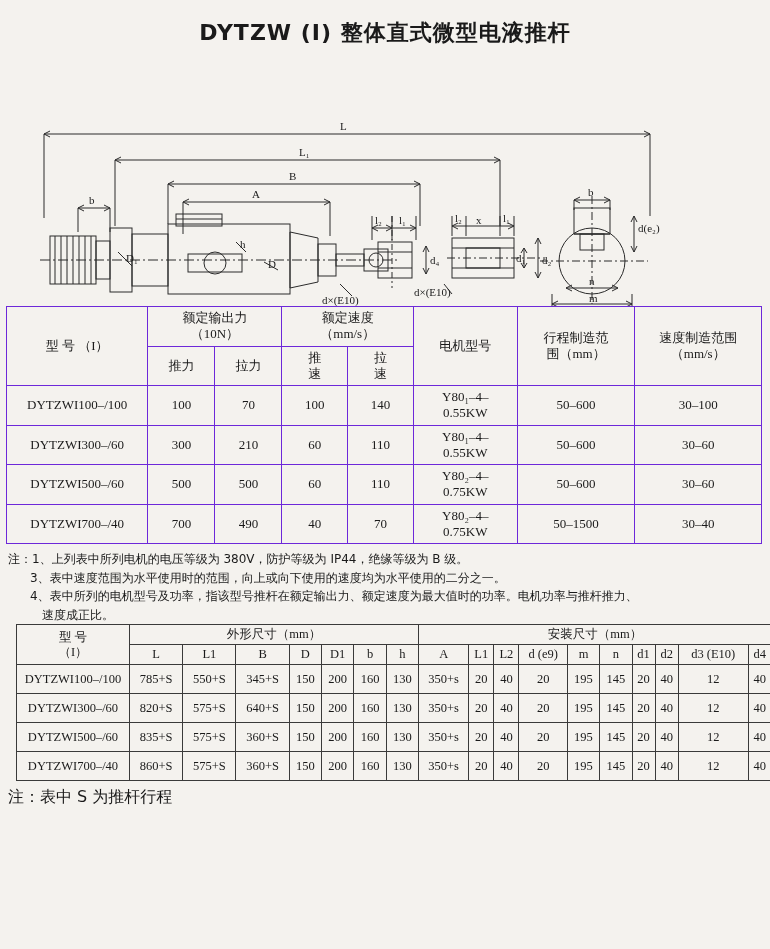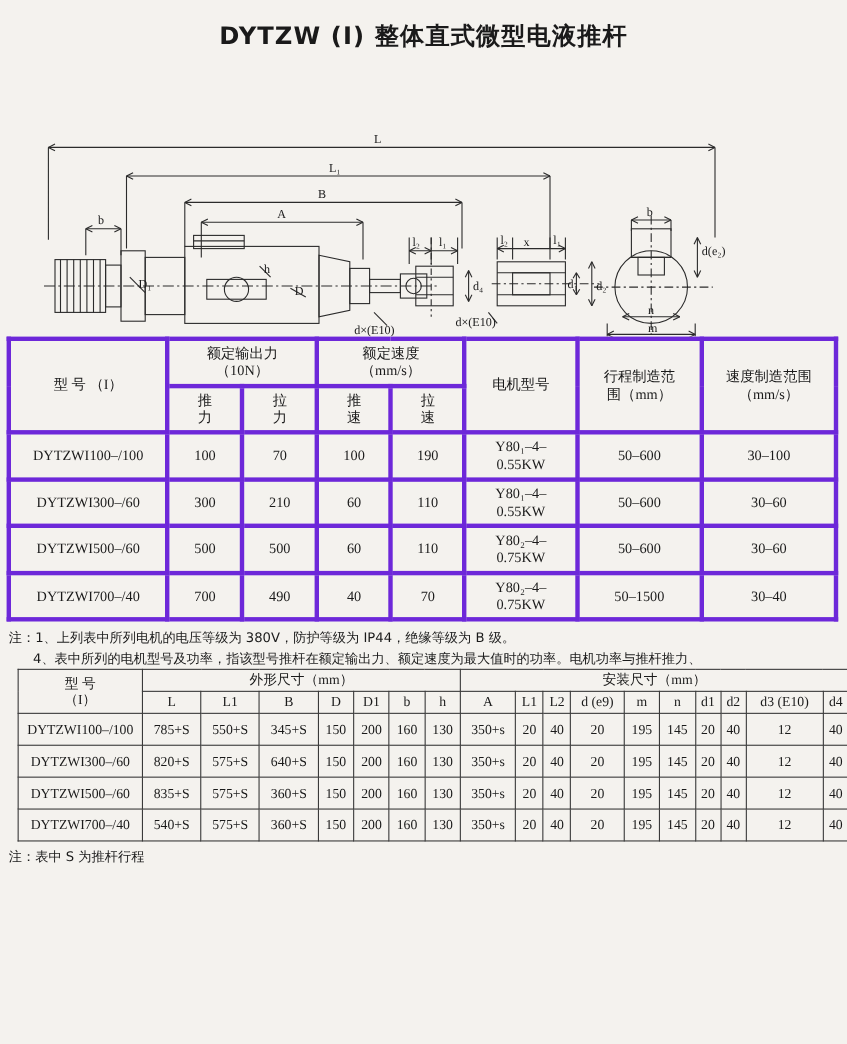--- a/index.html
+++ b/index.html
@@ -41,21 +41,21 @@
   }
 
   
   table.spec{
     border-collapse:collapse;
     width:756px;
     margin:0 6px;
     background:#f4f2ee;
   }
   table.spec th, table.spec td{
-    border:4px solid #6d28d9;
+    border:1px solid #6d28d9;
     text-align:center;
     font-size:13px;
     font-family:"Liberation Serif", serif;
     padding:3px 20px;
     line-height:1.25;
   }
   table.spec th{font-weight:normal;}
   table.spec td.model{font-size:13px;}
   .t1 th{height:22px;}
   .t1 td{height:26px;}
@@ -81,21 +81,21 @@
     text-align:center;
     font-size:12.5px;
     font-family:"Liberation Serif", serif;
     padding:2px 1px;
     line-height:1.2;
   }
   table.dims th{font-weight:normal;}
   table.dims td{height:24px;}
 
   .note2{
-    font-size:12px;
+    font-size:16px;
     margin:6px 8px 0 8px;
     font-family:"Liberation Sans", sans-serif;
   }
 
   .cjk{font-family:"DejaVu Sans", sans-serif;}
 </style>
 </head>
 <body>
 
 <div class="page">
@@ -314,21 +314,21 @@
         <th class="cjk">推速</th>
         <th class="cjk">拉速</th>
       </tr>
     </thead>
     <tbody>
       <tr>
         <td class="model">DYTZWI100–/100</td>
         <td>100</td>
         <td>70</td>
         <td>100</td>
-        <td>190</td>
+        <td>140</td>
         <td>Y80₁–4–0.55KW</td>
         <td>50–600</td>
         <td>30–100</td>
       </tr>
       <tr>
         <td class="model">DYTZWI300–/60</td>
         <td>300</td>
         <td>210</td>
         <td>60</td>
         <td>110</td>
@@ -354,21 +354,23 @@
         <td>70</td>
         <td>Y80₂–4–0.75KW</td>
         <td>50–1500</td>
         <td>30–40</td>
       </tr>
     </tbody>
   </table>
 
   <div class="notes cjk">
     <div>注：1、上列表中所列电机的电压等级为 380V，防护等级为 IP44，绝缘等级为 B 级。</div>
+    <div class="ind">3、表中速度范围为水平使用时的范围，向上或向下使用的速度均为水平使用的二分之一。</div>
     <div class="ind">4、表中所列的电机型号及功率，指该型号推杆在额定输出力、额定速度为最大值时的功率。电机功率与推杆推力、</div>
+    <div class="ind2">速度成正比。</div>
   </div>
 
 
   <table class="dims">
     <thead>
       <tr>
         <th rowspan="2" class="cjk" style="width:110px">
           <span>型 号</span><br>
           <span>（I）</span>
         </th>
@@ -451,21 +453,21 @@
         <td>20</td>
         <td>195</td>
         <td>145</td>
         <td>20</td>
         <td>40</td>
         <td>12</td>
         <td>40</td>
       </tr>
       <tr>
         <td>DYTZWI700–/40</td>
-        <td>540+S</td>
+        <td>860+S</td>
         <td>575+S</td>
         <td>360+S</td>
         <td>150</td>
         <td>200</td>
         <td>160</td>
         <td>130</td>
         <td>350+s</td>
         <td>20</td>
         <td>40</td>
         <td>20</td>

